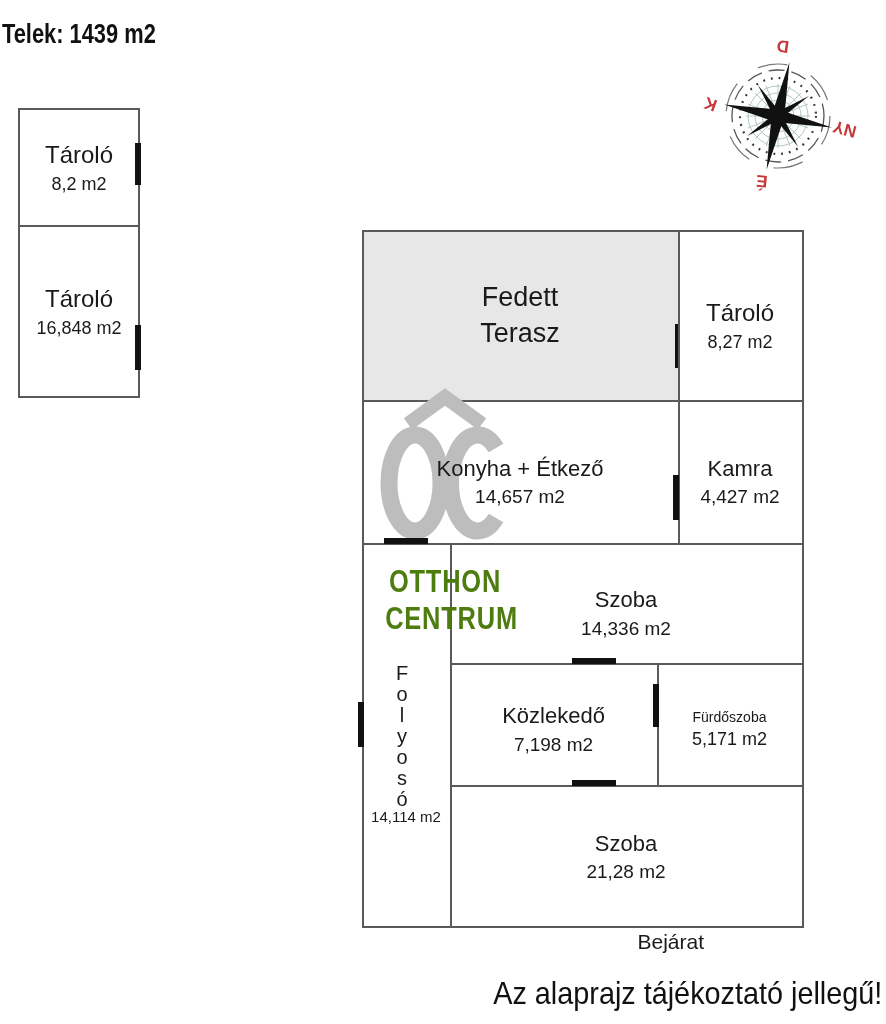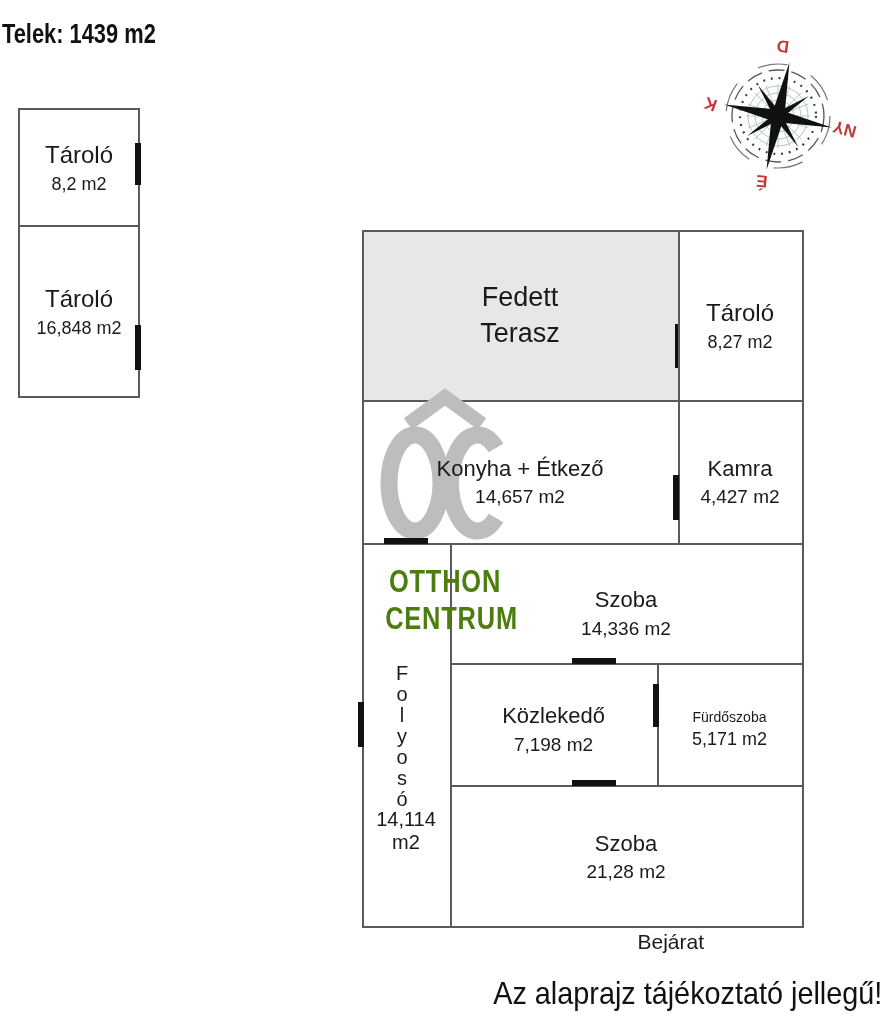--- a/index.html
+++ b/index.html
@@ -51,21 +51,21 @@
   .l-kamra    {left:316px;top:180px;width:124px;height:143px;align-items:center;}
   .l-szoba1   {left:88px;top:323px;width:352px;height:120px;}
   .l-kozlekedo{left:88px;top:438px;width:207px;height:122px;}
   .l-furdo    {left:295px;top:438px;width:145px;height:122px;}
   .l-furdo .name{font-size:14px;text-align:right;} .l-furdo .area{font-size:18px;}
   .l-szoba2   {left:88px;top:555px;width:352px;height:143px;}
   .folyoso-name{
     position:absolute;left:30px;top:432px;height:140px;font-size:20px;letter-spacing:-1px;
     writing-mode:vertical-rl;text-orientation:upright;line-height:1;
   }
-  .folyoso-area{position:absolute;left:0;top:578px;width:88px;text-align:center;font-size:20px;}
+  .folyoso-area{position:absolute;left:0;top:578px;width:88px;text-align:center;font-size:15px;}
   .entrance-label{position:absolute;left:222px;top:700px;width:120px;text-align:right;font-size:21px;}
   .terasz-line{font-size:27px;line-height:1.35;}
 </style>
 </head>
 <body>
 
 <div class="canvas">
 
   <div class="plot-title">Telek: 1439 m2</div>
 

